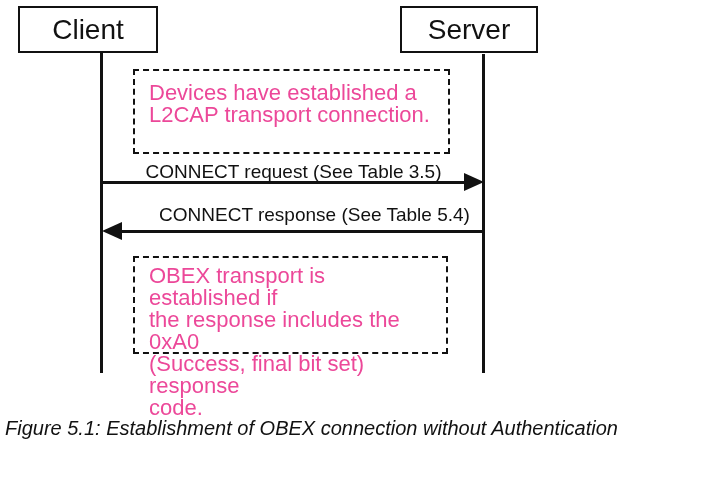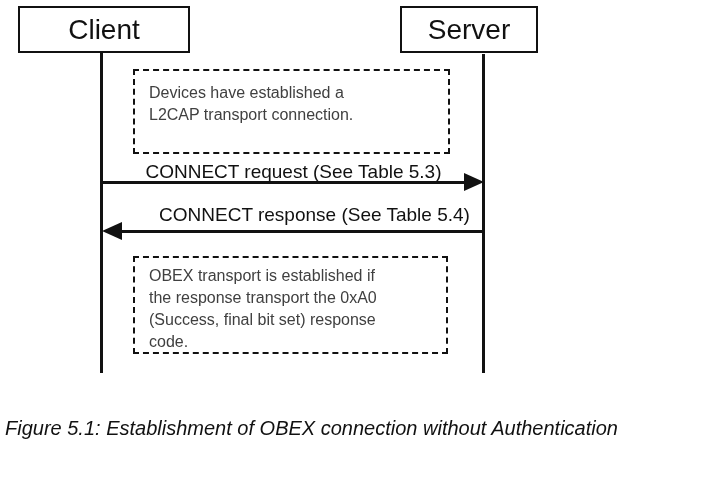--- a/index.html
+++ b/index.html
@@ -22,39 +22,39 @@
     height: 47px;
     border: 2px solid #111111;
     background: #ffffff;
     display: flex;
     align-items: center;
     justify-content: center;
     font-size: 28px;
     color: #111111;
     box-sizing: border-box;
   }
-  .actor-client { left: 18px;  width: 172px; }
+  .actor-client { left: 18px;  width: 140px; }
   .actor-server { left: 400px; width: 138px; }
 
   .lifeline {
     position: absolute;
     width: 3px;
     background: #111111;
   }
   .lifeline-client { left: 100px; top: 53px; height: 320px; }
   .lifeline-server { left: 482px; top: 54px; height: 319px; }
 
   .note {
     position: absolute;
     border: 2px dashed #111111;
     background: #ffffff;
-    font-size: 16px;
+    font-size: 22px;
     line-height: 22px;
     box-sizing: border-box;
-    color: #404040;
+    color: #ec4899;
   }
   .note-transport   { left: 133px; top: 69px;  width: 317px; height: 85px; padding: 11px 8px 0 14px; }
   .note-established { left: 133px; top: 256px; width: 315px; height: 98px; padding: 7px 8px 0 14px; }
 
   .msg-label {
     position: absolute;
     left: 103px;
     width: 381px;
     text-align: center;
     font-size: 19px;
@@ -115,31 +115,31 @@
   </div>
 
   <div class="lifeline lifeline-client"></div>
   <div class="lifeline lifeline-server"></div>
 
   <div class="note note-transport">
     <div>Devices have established a</div>
     <div>L2CAP transport connection.</div>
   </div>
 
-  <div class="msg-label label-request">CONNECT request (See Table 5.3)</div>
+  <div class="msg-label label-request">CONNECT request (See Table 3.5)</div>
   <div class="msg-line line-request"></div>
   <div class="arrowhead arrowhead-right"></div>
 
   <div class="msg-label label-response">CONNECT response (See Table 5.4)</div>
   <div class="msg-line line-response"></div>
   <div class="arrowhead arrowhead-left"></div>
 
   <div class="note note-established">
     <div>OBEX transport is established if</div>
-    <div>the response transport the 0xA0</div>
+    <div>the response includes the 0xA0</div>
     <div>(Success, final bit set) response</div>
     <div>code.</div>
   </div>
 
   <div class="caption">Figure 5.1: Establishment of OBEX connection without Authentication</div>
 
   <div class="watermark">CSDN @阅后即奋</div>
 
 </div>
 

